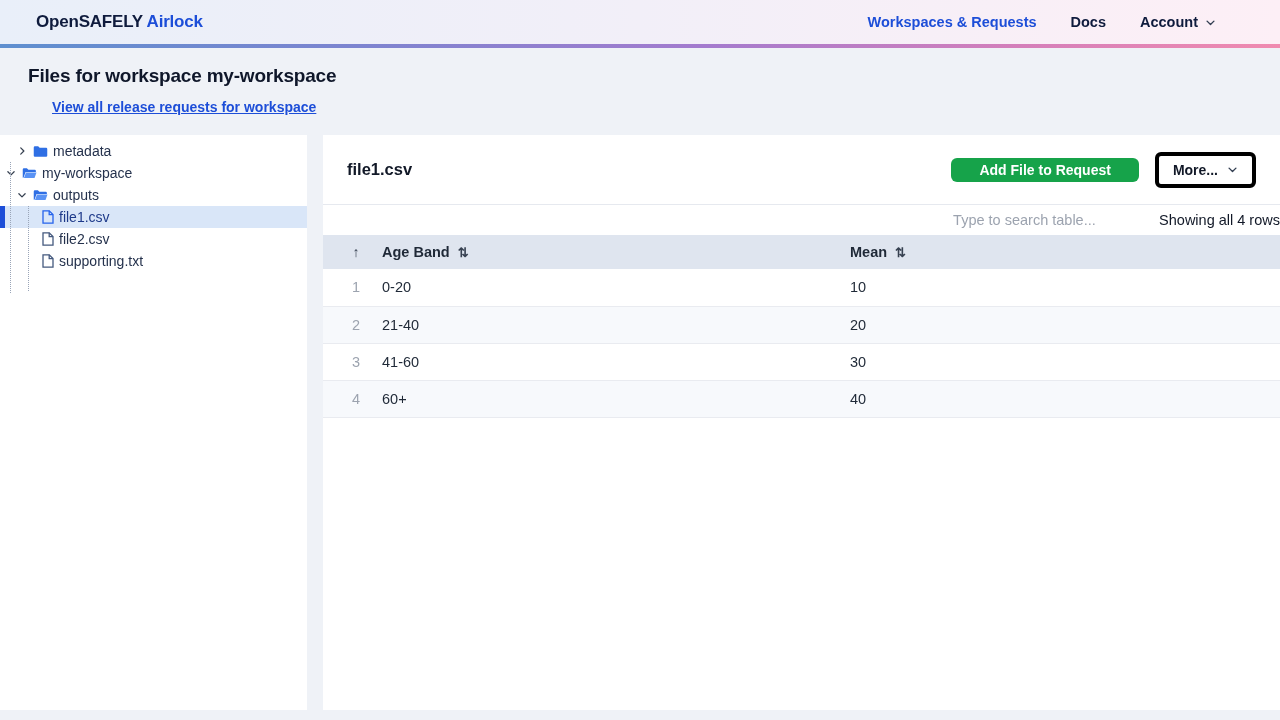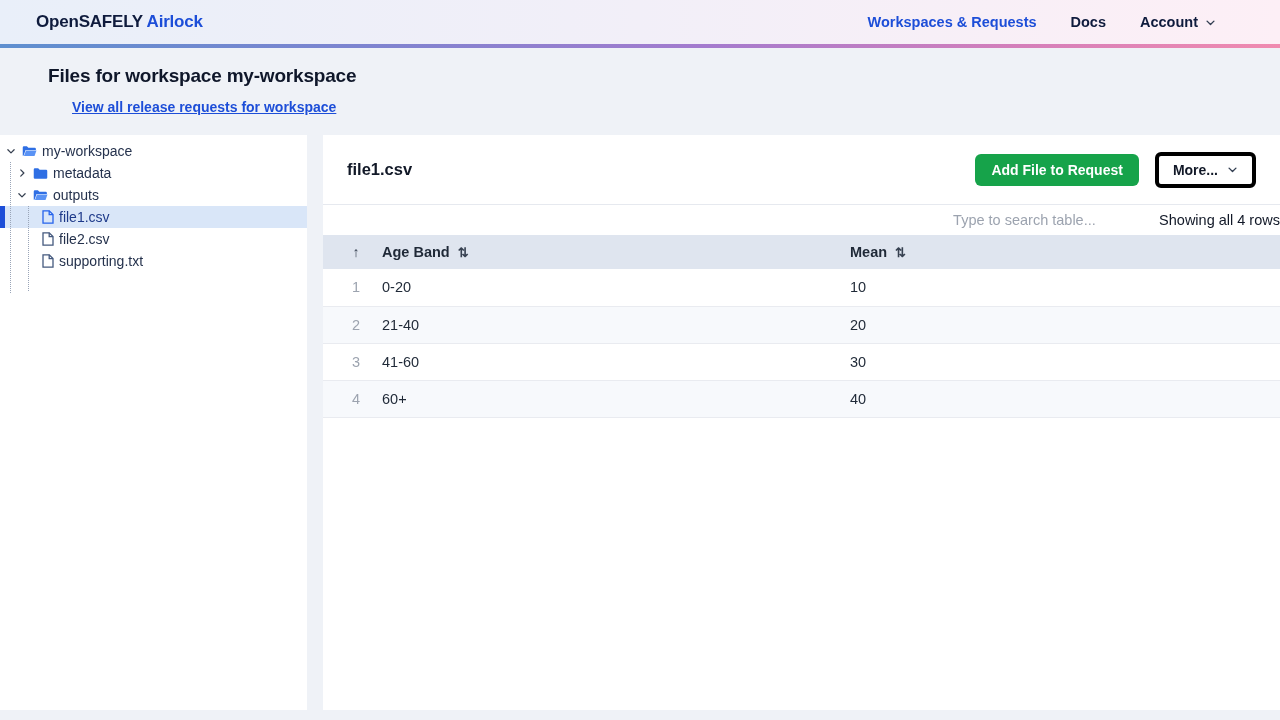--- a/index.html
+++ b/index.html
@@ -32,21 +32,21 @@
     display: flex; align-items: center; gap: 7px;
     font-size: 14.5px; font-weight: 700; color: #0f1b3d; cursor: pointer;
   }
   .chev { display: inline-flex; color: #333f52; }
   .nav-gradient {
     height: 4px;
     background: linear-gradient(90deg, #5e8fcf 0%, #7d84d0 28%, #a47bce 55%, #d57fba 80%, #f08bb0 100%);
   }
 
   
-  .page-header { height: 87px; padding: 17px 48px 0; }
+  .page-header { height: 87px; padding: 17px 28px 0; }
   .page-title {
     font-size: 19px; font-weight: 800; color: #0f172a; letter-spacing: -0.2px;
   }
   .page-link {
     display: inline-block; margin-top: 12px;
     font-size: 14px; font-weight: 700; color: #1d4ed8;
     text-decoration: underline; cursor: pointer; margin-left: 24px;
   }
 
   
@@ -81,21 +81,21 @@
 
   
   .main { flex: 1; background: #ffffff; min-width: 0; display: flex; flex-direction: column; }
   .main-header {
     height: 70px; flex: none; display: flex; align-items: center;
     padding: 0 24px; border-bottom: 1px solid #e6e9ef;
   }
   .file-title { font-size: 16.5px; font-weight: 700; color: #111827; }
   .actions { margin-left: auto; display: flex; align-items: center; gap: 16px; }
   .btn-green {
-    height: 32px; padding: 0 16px; border: none; border-radius: 6px;
+    height: 24px; padding: 0 28px; border: none; border-radius: 6px;
     background: #16a34a; color: #ffffff; font-family: inherit;
     font-size: 14px; font-weight: 700; cursor: pointer;
   }
   .btn-more {
     height: 36px; padding: 0 14px; border: 4px solid #000000; border-radius: 6px;
     background: #ffffff; color: #111827; font-family: inherit;
     font-size: 14px; font-weight: 700; cursor: pointer;
     display: flex; align-items: center; gap: 9px;
   }
 
@@ -144,47 +144,47 @@
 
 <section class="page-header">
   <h1 class="page-title">Files for workspace my-workspace</h1>
   <a class="page-link">View all release requests for workspace</a>
 </section>
 
 <div class="content">
 
   <aside class="sidebar">
 
+    <div class="tree-row lvl1">
+      <span class="tree-chevron">
+        <svg width="10" height="10" viewBox="0 0 16 16">
+            <path d="M6 3l5 5-5 5" fill="none" stroke="currentColor" stroke-width="2" stroke-linecap="round" stroke-linejoin="round"></path>
+          </svg>
+      </span>
+      <span class="tree-icon">
+        <svg width="15" height="13" viewBox="0 0 20 16">
+            <path d="M1 2.5A1.5 1.5 0 012.5 1h4.4l2 2H17.5A1.5 1.5 0 0119 4.5v9a1.5 1.5 0 01-1.5 1.5h-15A1.5 1.5 0 011 13.5v-11z" fill="#2f6fe4"></path>
+          </svg>
+      </span>
+      <span>metadata</span>
+    </div>
+
     <div class="tree-row lvl0">
       <span class="tree-chevron">
         <svg width="10" height="10" viewBox="0 0 16 16">
             <path d="M3 6l5 5 5-5" fill="none" stroke="currentColor" stroke-width="2" stroke-linecap="round" stroke-linejoin="round"></path>
           </svg>
       </span>
       <span class="tree-icon">
         <svg width="15" height="13" viewBox="0 0 20 16">
             <path d="M1 2.5A1.5 1.5 0 012.5 1h4l2 2H17a1.5 1.5 0 011.5 1.5V6H4.8L2 13.5H1V2.5z" fill="#2f6fe4"></path>
             <path d="M5.3 6.5H19.3L16.7 14H2.6z" fill="#5a93f5"></path>
           </svg>
       </span>
       <span>my-workspace</span>
-    </div>
-
-    <div class="tree-row lvl1">
-      <span class="tree-chevron">
-        <svg width="10" height="10" viewBox="0 0 16 16">
-            <path d="M6 3l5 5-5 5" fill="none" stroke="currentColor" stroke-width="2" stroke-linecap="round" stroke-linejoin="round"></path>
-          </svg>
-      </span>
-      <span class="tree-icon">
-        <svg width="15" height="13" viewBox="0 0 20 16">
-            <path d="M1 2.5A1.5 1.5 0 012.5 1h4.4l2 2H17.5A1.5 1.5 0 0119 4.5v9a1.5 1.5 0 01-1.5 1.5h-15A1.5 1.5 0 011 13.5v-11z" fill="#2f6fe4"></path>
-          </svg>
-      </span>
-      <span>metadata</span>
     </div>
 
     <div class="tree-row lvl1">
       <span class="tree-chevron">
         <svg width="10" height="10" viewBox="0 0 16 16">
             <path d="M3 6l5 5 5-5" fill="none" stroke="currentColor" stroke-width="2" stroke-linecap="round" stroke-linejoin="round"></path>
           </svg>
       </span>
       <span class="tree-icon">
         <svg width="15" height="13" viewBox="0 0 20 16">

